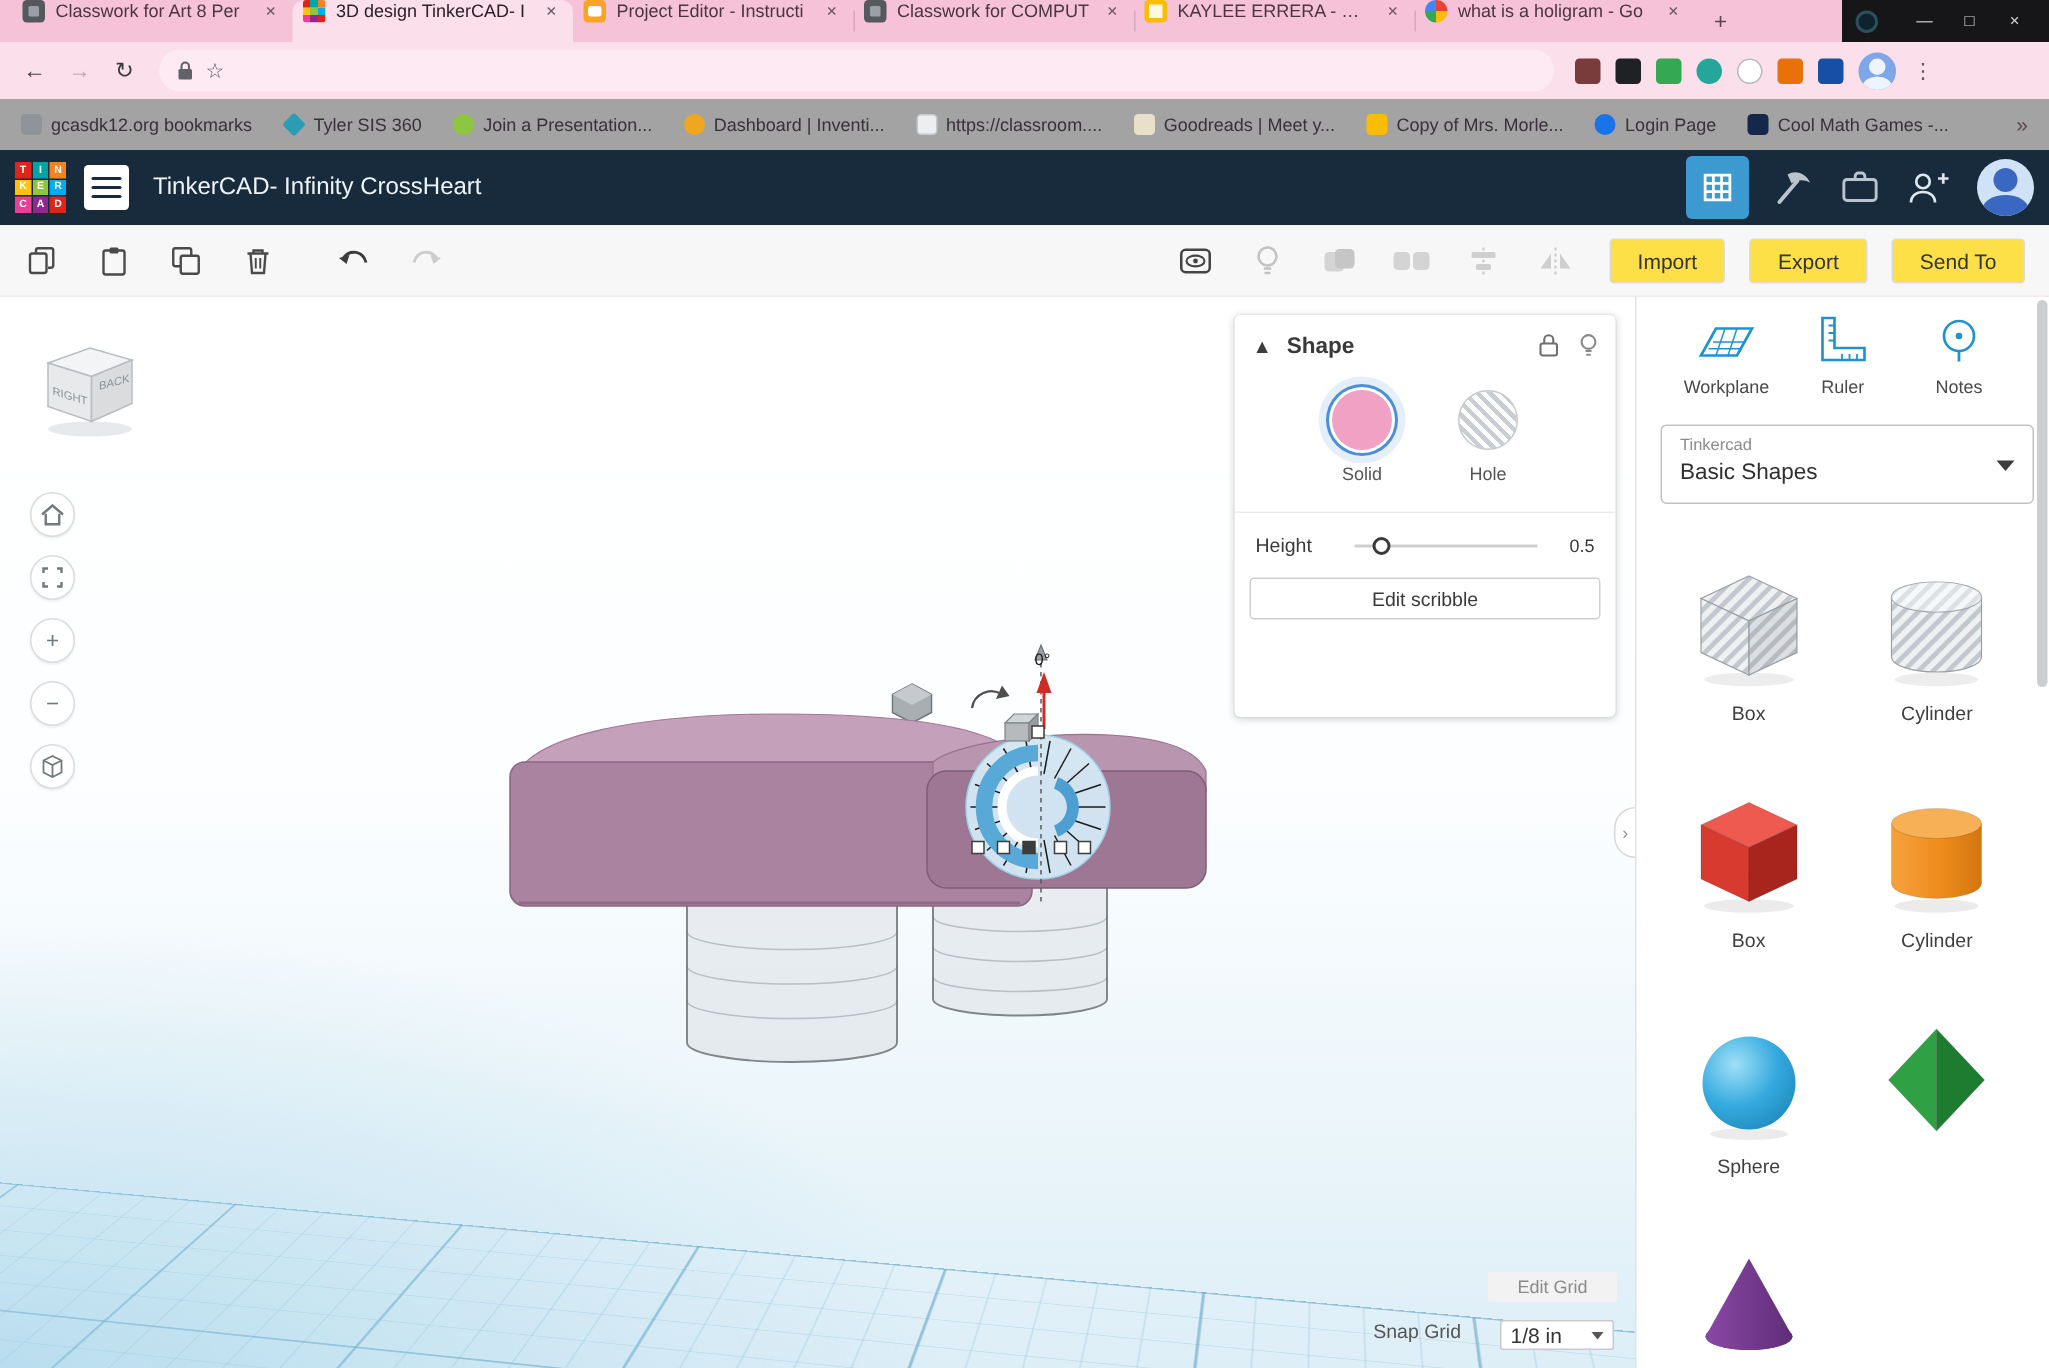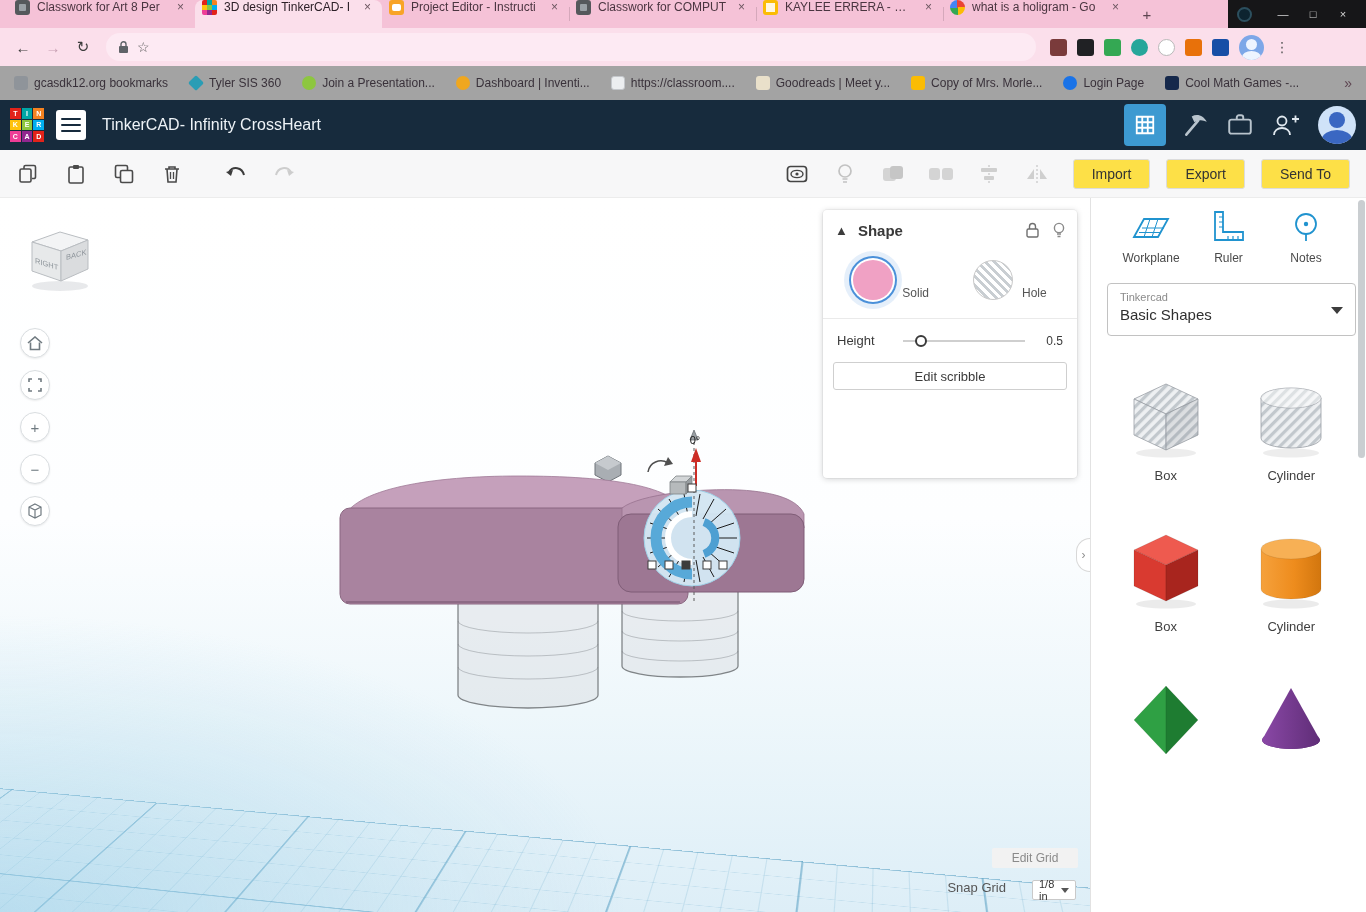--- a/index.html
+++ b/index.html
@@ -107,37 +107,37 @@
 .rotlabel{position:absolute;left:676px;top:236px;width:38px;text-align:center;font-size:11px;color:#222}
 
 
 .panel{position:absolute;left:823px;top:12px;width:254px;height:268px;background:#fff;border-radius:4px;
  box-shadow:0 1px 6px rgba(0,0,0,.18),0 0 0 1px rgba(0,0,0,.04)}
 .phead{display:flex;align-items:center;height:40px;padding:0 12px;gap:10px}
 .collapse{font-size:13px;color:#3c3c3c}
 .ptitle{font-size:15px;font-weight:bold;color:#393939}
 .phead-icons{margin-left:auto;display:flex;align-items:center;gap:14px}
 .optrow{display:flex;justify-content:center;gap:44px;margin-top:10px}
-.opt{display:flex;flex-direction:row;align-items:flex-end;gap:9px;font-size:12px;color:#555}
+.opt{display:flex;flex-direction:column;align-items:center;gap:9px;font-size:12px;color:#555}
 .circle-solid{width:40px;height:40px;border-radius:50%;background:#f0a1c4;
  box-shadow:0 0 0 2px #fff,0 0 0 4px #4a90d9,0 0 0 9px rgba(74,144,217,.14)}
 .circle-hole{width:40px;height:40px;border-radius:50%;border:1px solid #c9c9c9;
  background:repeating-linear-gradient(45deg,#fff 0 3px,#c9ced2 3px 6px)}
 .pdivider{margin-top:18px;border-top:1px solid #eaeaea}
 .hrow{display:flex;align-items:center;padding:14px 14px 0;gap:8px}
 .hlabel{font-size:13px;color:#3a3a3a;width:54px}
 .slider{position:relative;flex:1;height:2px;background:#cfcfcf;margin:0 4px}
 .knob{position:absolute;left:10%;top:-5px;width:12px;height:12px;border-radius:50%;background:#fff;border:2px solid #3a3a3a}
 .hval{font-size:12px;color:#3a3a3a;width:26px;text-align:right}
 .scribble-btn{margin:14px 10px 0;height:28px;border:1px solid #cfcfcf;border-radius:3px;display:flex;align-items:center;justify-content:center;font-size:13px;color:#3a3a3a;background:#fff}
 
 .editgrid{position:absolute;right:12px;bottom:44px;width:86px;height:20px;background:#f2f2f2;color:#8a8a8a;font-size:12px;line-height:20px;text-align:center;border-radius:2px}
 .snaprow{position:absolute;right:14px;bottom:12px;display:flex;gap:26px}
 .snaplabel{font-size:13px;color:#555}
-.snapdd{width:44px;height:20px;background:#fff;border:1px solid #c9c9c9;border-radius:2px;display:flex;align-items:center;justify-content:space-between;padding:0 6px;font-size:11px;color:#333}
+.snapdd{width:76px;height:20px;background:#fff;border:1px solid #c9c9c9;border-radius:2px;display:flex;align-items:center;justify-content:space-between;padding:0 6px;font-size:14px;color:#333}
 .snapdd .c{width:0;height:0;border-left:4px solid transparent;border-right:4px solid transparent;border-top:5px solid #555}
 .expander{position:absolute;right:0;top:340px;width:14px;height:34px;background:#fff;border:1px solid #d8d8d8;border-right:none;border-radius:17px 0 0 17px;display:flex;align-items:center;justify-content:center;color:#8f8f8f;font-size:12px}
 
 
 .sidebar{width:276px;height:714px;background:#fff;border-left:1px solid #e2e2e2;position:relative;overflow:hidden}
 .tools{display:flex;justify-content:space-between;padding:12px 24px 0}
 .tool{display:flex;flex-direction:column;align-items:center;gap:7px;font-size:12px;color:#4a4a4a;width:72px}
 .libbox{margin:18px 10px 0 16px;height:53px;border:1px solid #c2c2c2;border-radius:4px;padding:7px 12px;position:relative}
 .libbrand{font-size:11px;color:#8b8b8b}
 .libsel{font-size:15px;color:#2f2f2f;margin-top:3px}
@@ -635,20 +635,34 @@
                 </linearGradient>
               </defs>
             <ellipse cx="42" cy="77" rx="28" ry="4.5" fill="rgba(0,0,0,0.08)"></ellipse>
             <path d="M12 22 V62 A30 10 0 0 0 72 62 V22" fill="url(#og)" stroke="rgba(0,0,0,0.12)" stroke-width="0.7"></path>
             <ellipse cx="42" cy="22" rx="30" ry="10" fill="#f7b055" stroke="rgba(0,0,0,0.12)" stroke-width="0.7"></ellipse>
           </svg>
           <span class="lbl">Cylinder</span>
         </div>
         <div class="shape">
           <svg width="84" height="84" viewBox="0 0 84 84">
+            <defs>
+                <radialGradient id="sg" cx="0.35" cy="0.3" r="0.9">
+                  <stop offset="0" stop-color="#9fe0f8"></stop>
+                  <stop offset="0.5" stop-color="#35aade"></stop>
+                  <stop offset="1" stop-color="#1781b3"></stop>
+                </radialGradient>
+              </defs>
+            <ellipse cx="42" cy="78" rx="26" ry="4" fill="rgba(0,0,0,0.08)"></ellipse>
+            <circle cx="42" cy="44" r="31" fill="url(#sg)"></circle>
+          </svg>
+          <span class="lbl">Sphere</span>
+        </div>
+        <div class="shape">
+          <svg width="84" height="84" viewBox="0 0 84 84">
             <polygon points="42,8 10,42 42,76" fill="#2fa044" stroke="rgba(0,0,0,0.1)" stroke-width="0.7"></polygon>
             <polygon points="42,8 74,42 42,76" fill="#1e7c31" stroke="rgba(0,0,0,0.1)" stroke-width="0.7"></polygon>
           </svg>
           <span class="lbl"></span>
         </div>
         <div class="shape">
           <svg width="84" height="84" viewBox="0 0 84 84">
             <defs>
                 <linearGradient id="cg" x1="0" y1="0" x2="1" y2="0">
                   <stop offset="0" stop-color="#8a48a6"></stop>

